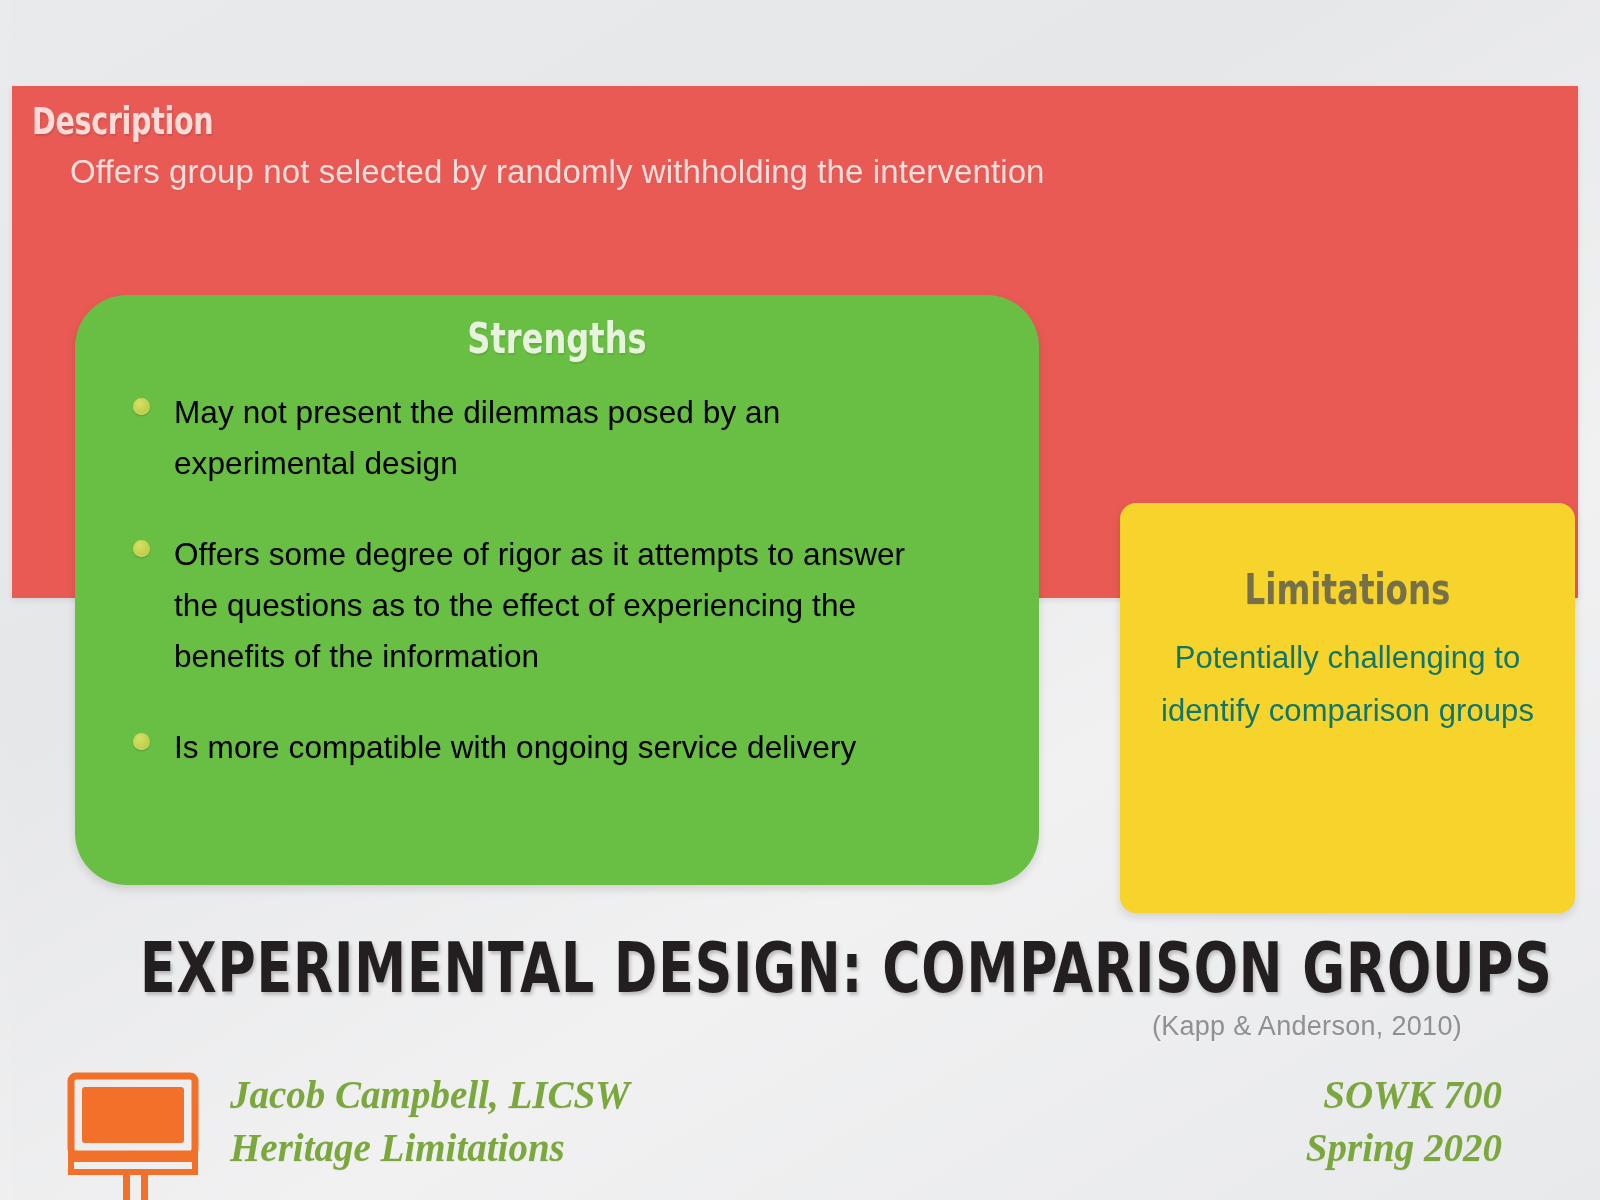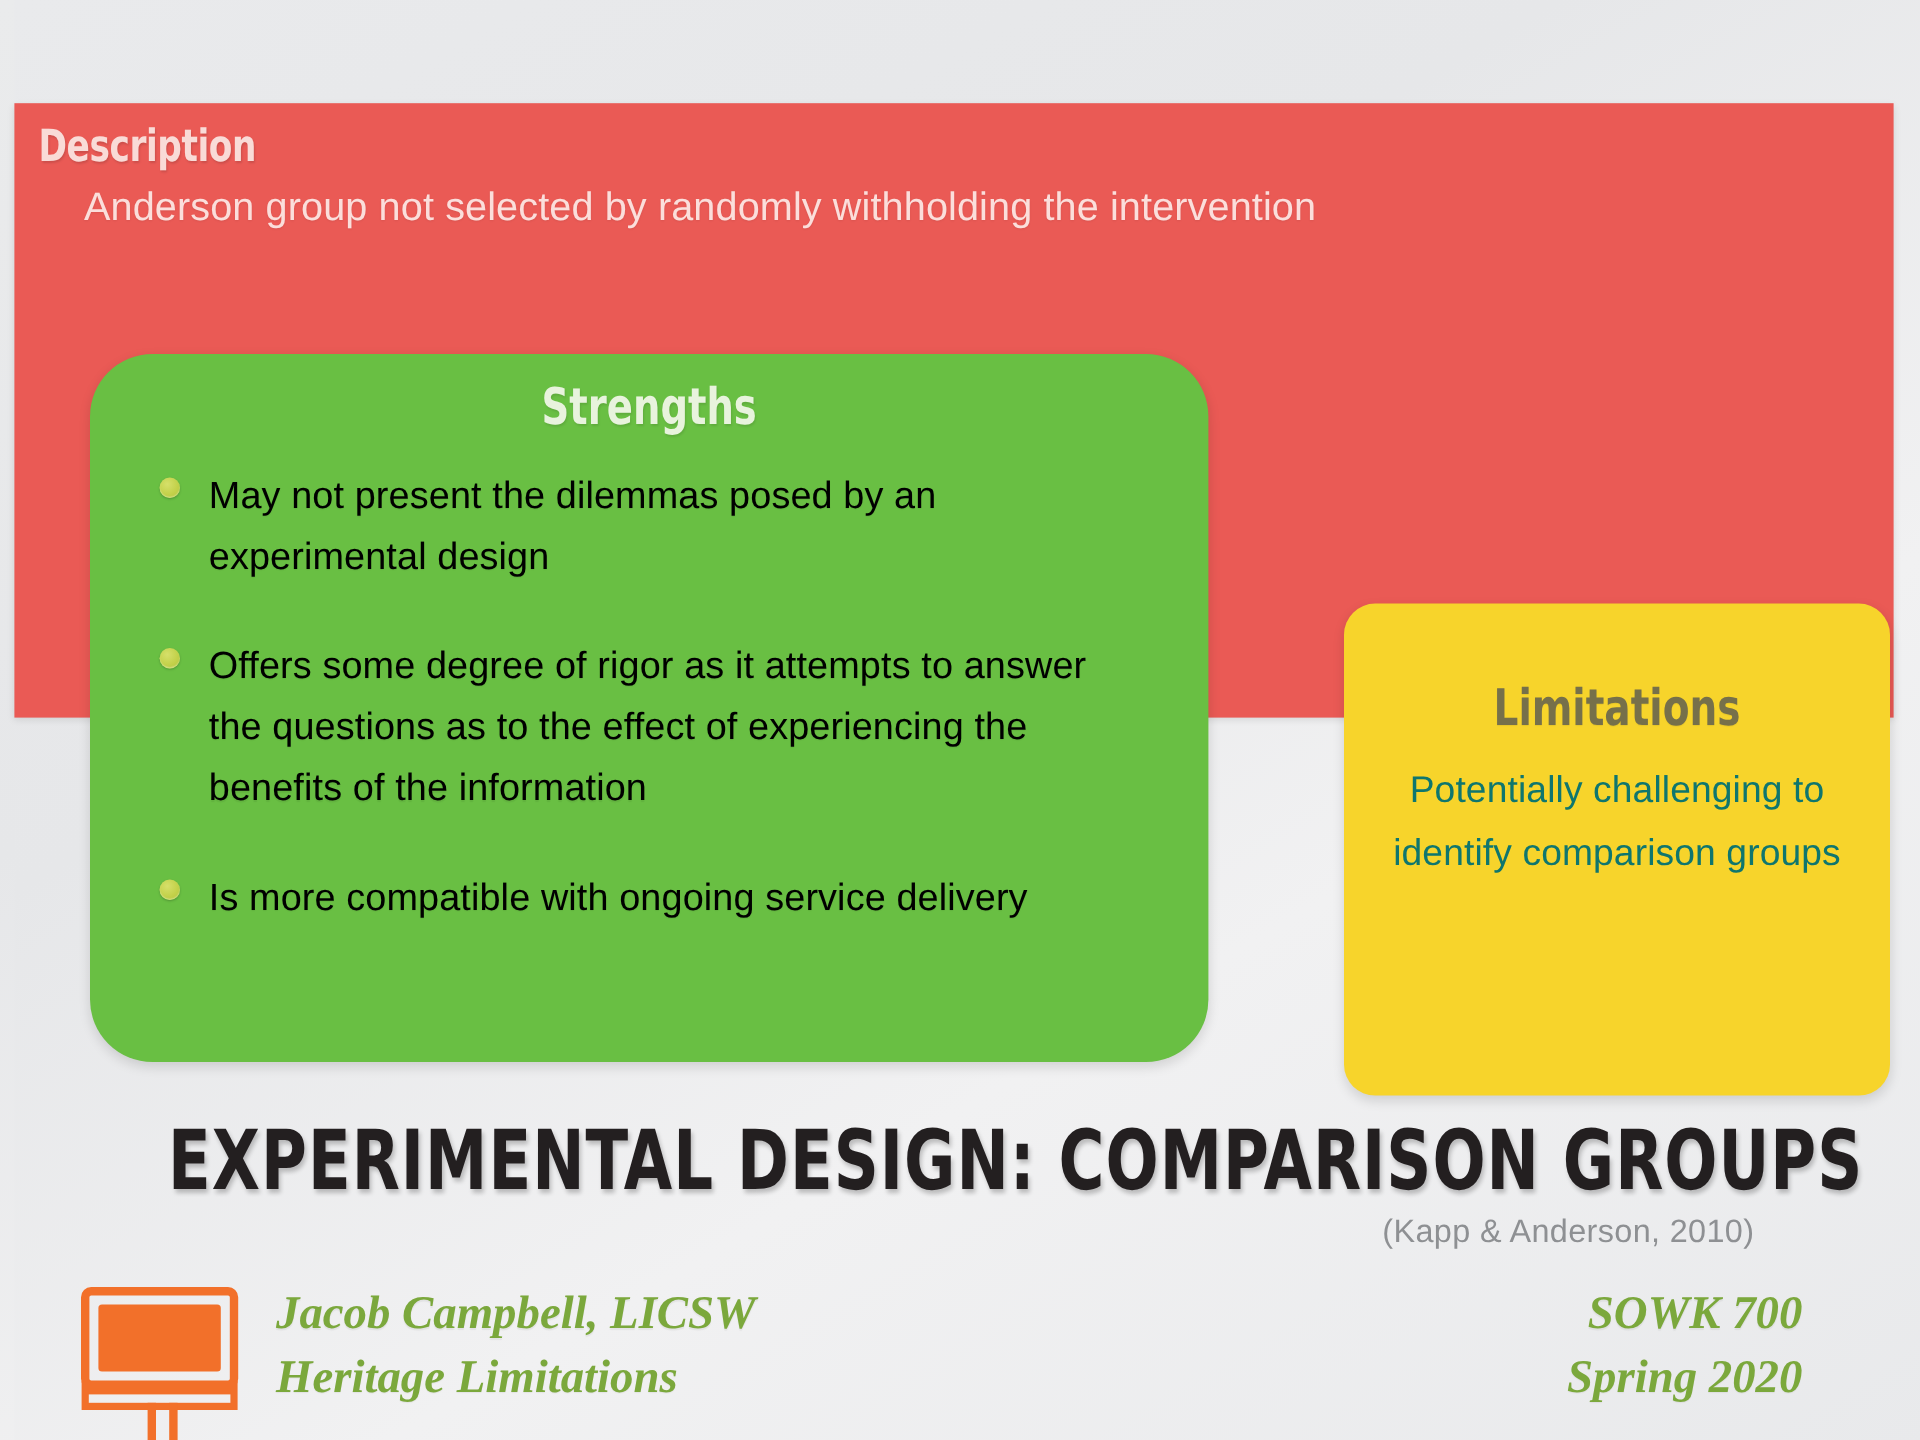--- a/index.html
+++ b/index.html
@@ -61,20 +61,21 @@
   
   .green-card {
     position: absolute;
     left: 63px;
     top: 295px;
     width: 932px;
     height: 590px;
     background: #69bf43;
     border-radius: 52px;
     box-shadow: 0 4px 10px rgba(0,0,0,0.13);
+    padding-left: 32px;
   }
   .green-title {
     position: absolute;
     left: 0;
     top: 19px;
     width: 100%;
     text-align: center;
     font-family: "DejaVu Sans Condensed", "Liberation Sans Narrow", "Liberation Sans", sans-serif;
     font-weight: bold;
     font-size: 42px;
@@ -112,21 +113,21 @@
   }
 
   
   .yellow-card {
     position: absolute;
     left: 1108px;
     top: 503px;
     width: 455px;
     height: 410px;
     background: #f7d42b;
-    border-radius: 26px;
+    border-radius: 16px;
     box-shadow: 0 4px 10px rgba(0,0,0,0.13);
   }
   .yellow-title {
     position: absolute;
     left: 0;
     top: 62px;
     width: 100%;
     text-align: center;
     font-family: "DejaVu Sans Condensed", "Liberation Sans Narrow", "Liberation Sans", sans-serif;
     font-weight: bold;
@@ -206,21 +207,21 @@
     text-shadow: 0 1px 1px rgba(0,0,0,0.06);
   }
 </style>
 </head>
 <body>
 
 <div id="slide">
 
   <div class="red-band">
     <div class="desc-title">Description</div>
-    <div class="desc-body">Anderson group not selected by randomly withholding the intervention</div>
+    <div class="desc-body">Offers group not selected by randomly withholding the intervention</div>
   </div>
 
   <div class="green-card">
     <div class="green-title">Strengths</div>
     <div class="bullets">
       <div class="bullet-row">
         <span class="bullet-dot"></span>
         <span class="bullet-text">May not present the dilemmas posed by an experimental design</span>
       </div>
       <div class="bullet-row">

